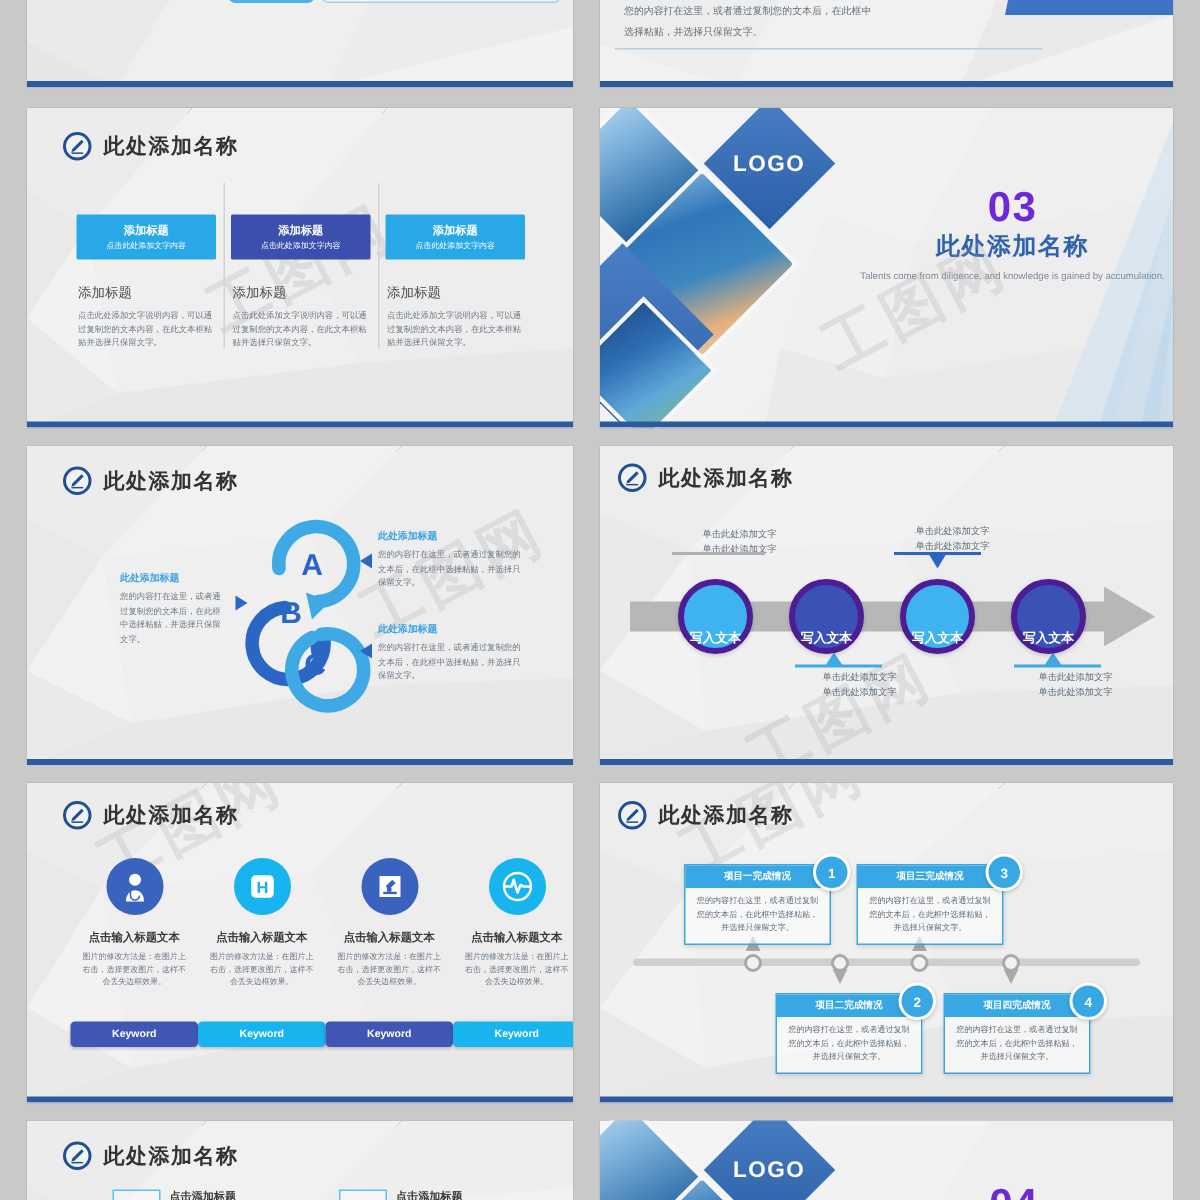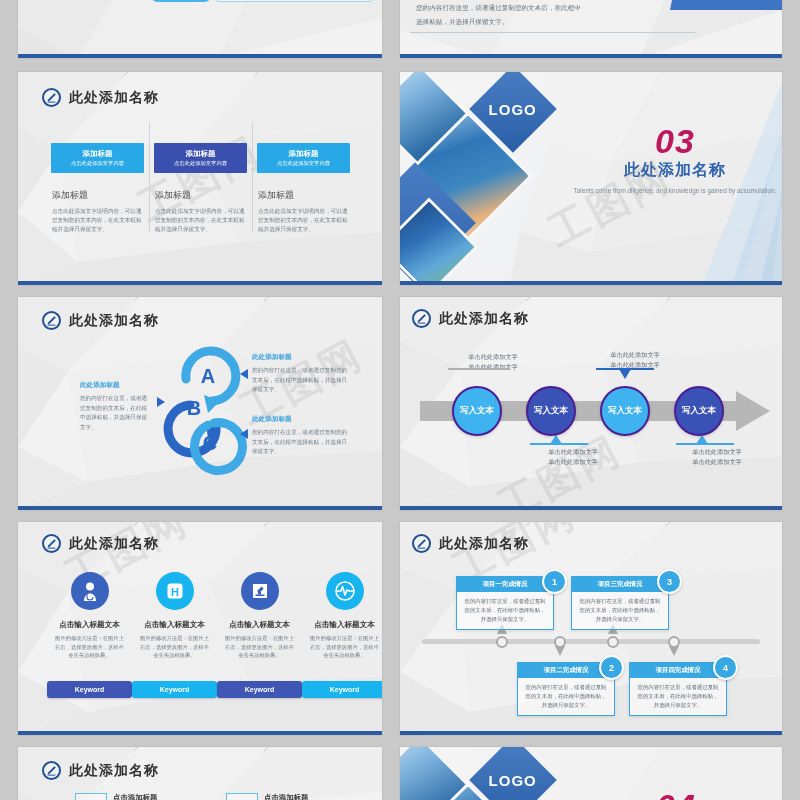--- a/index.html
+++ b/index.html
@@ -96,39 +96,39 @@
   #dia2{left:22px;top:58px;width:92px;height:92px;}
   #dia3{left:-6px;top:140px;width:70px;height:70px;}
   #diaLogo{
     left:82px;top:6px;width:62px;height:62px;border:none;
     background:linear-gradient(135deg,#4a7fc4,#2a5fa8);
     display:flex;align-items:center;justify-content:center;
   }
   #diaLogo span{transform:rotate(-45deg);color:#fff;font-size:15px;font-weight:bold;letter-spacing:1px;}
   #diaBL{left:-28px;top:108px;width:86px;height:86px;border:none;background:linear-gradient(135deg,#4a7fc4,#3060aa);}
   .c-txt{position:absolute;left:170px;top:52px;width:210px;text-align:center;}
-  .c-num{font-size:34px;font-weight:bold;color:#be185d;line-height:1;letter-spacing:1px;font-style:italic;}
+  .c-num{font-size:28px;font-weight:bold;color:#6d28d9;line-height:1;letter-spacing:1px;}
   .c-title{font-size:16px;font-weight:bold;color:#2f63ad;margin-top:2px;letter-spacing:1px;}
   .c-sub{font-size:6.4px;color:#7e8c99;line-height:1.6;margin-top:5px;}
 
   
   #slide3{left:18px;top:297px;width:364px;height:213px;}
   .s3-wrap{position:absolute;left:0;top:0;width:364px;height:213px;}
   .s3-txt{position:absolute;}
   .s3-txt .h{font-size:6.6px;font-weight:bold;color:#3aa2e0;}
   .s3-txt .p{font-size:5.6px;color:#6d7a86;line-height:1.7;margin-top:4px;}
 
   
   #slide4{left:400px;top:297px;width:382px;height:213px;}
   .s4-cap{position:absolute;text-align:center;font-size:6.2px;color:#5d6b78;line-height:1.55;}
   .s4-rule{position:absolute;height:1.5px;}
   .s4-circ{
     position:absolute;width:50px;height:50px;border-radius:50%;
-    border:2px solid #4c1d95;box-sizing:border-box;
-    display:flex;align-items:center;justify-content:center;
+    border:4px solid #4c1d95;box-sizing:border-box;
+    display:flex;align-items:flex-end;justify-content:center;
     color:#fff;font-size:8.5px;font-weight:bold;
     box-shadow:0 1px 3px rgba(0,0,0,.18);
   }
 
   
   #slide5{left:18px;top:522px;width:364px;height:213px;}
   .s5-col{position:absolute;top:50px;width:85px;text-align:center;}
   .s5-ic{width:38px;height:38px;border-radius:50%;margin:0 auto;display:flex;align-items:center;justify-content:center;}
   .s5-h{font-size:7.6px;font-weight:bold;color:#3a3a3a;margin-top:10px;}
   .s5-p{font-size:5.3px;color:#6d7a86;line-height:1.65;margin-top:4px;padding:0 8px;}

